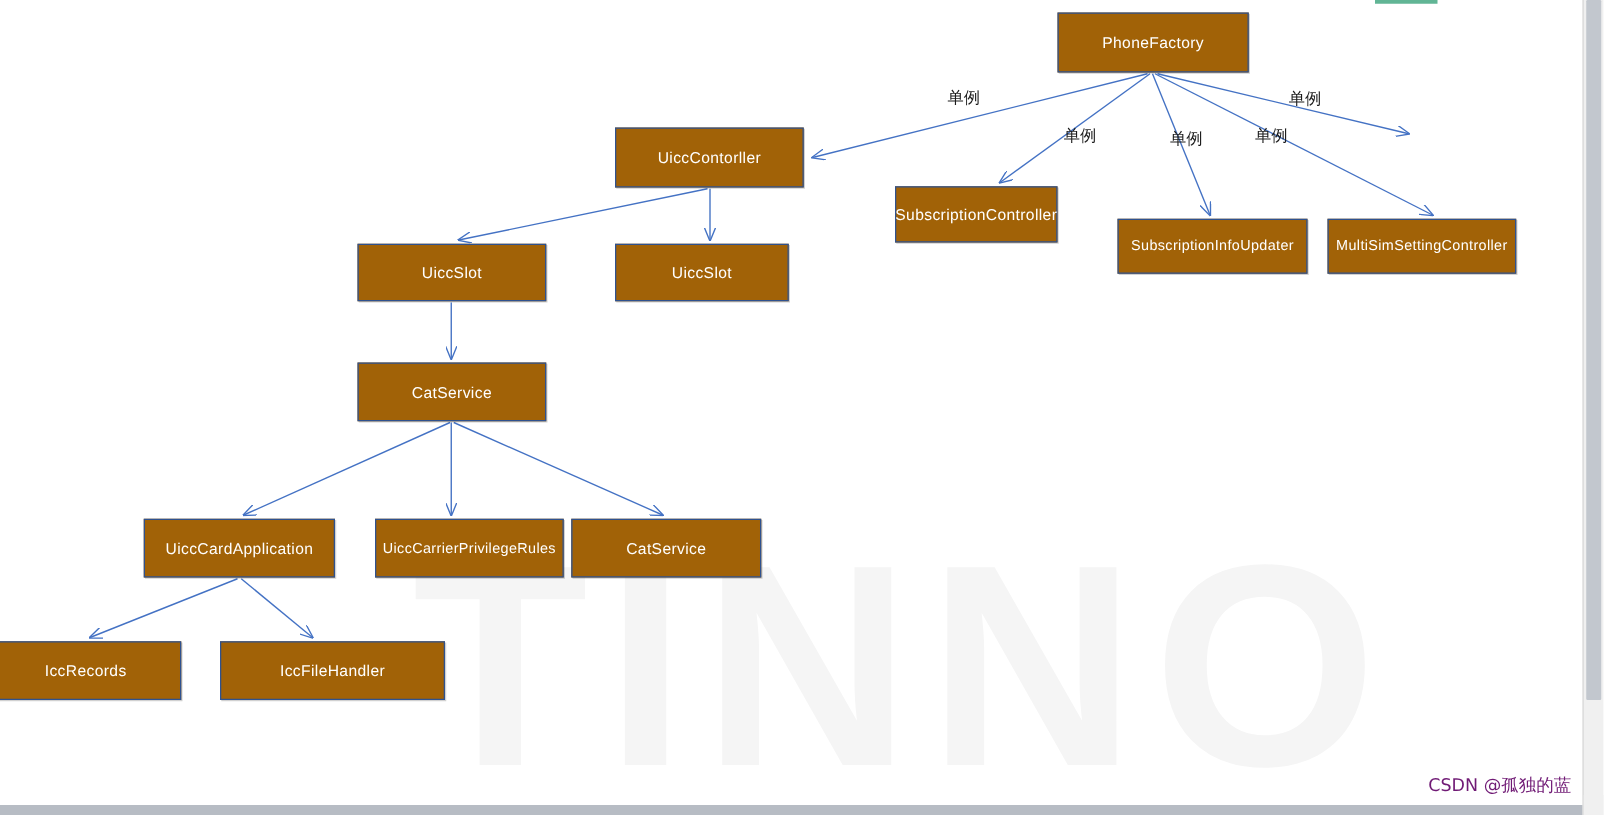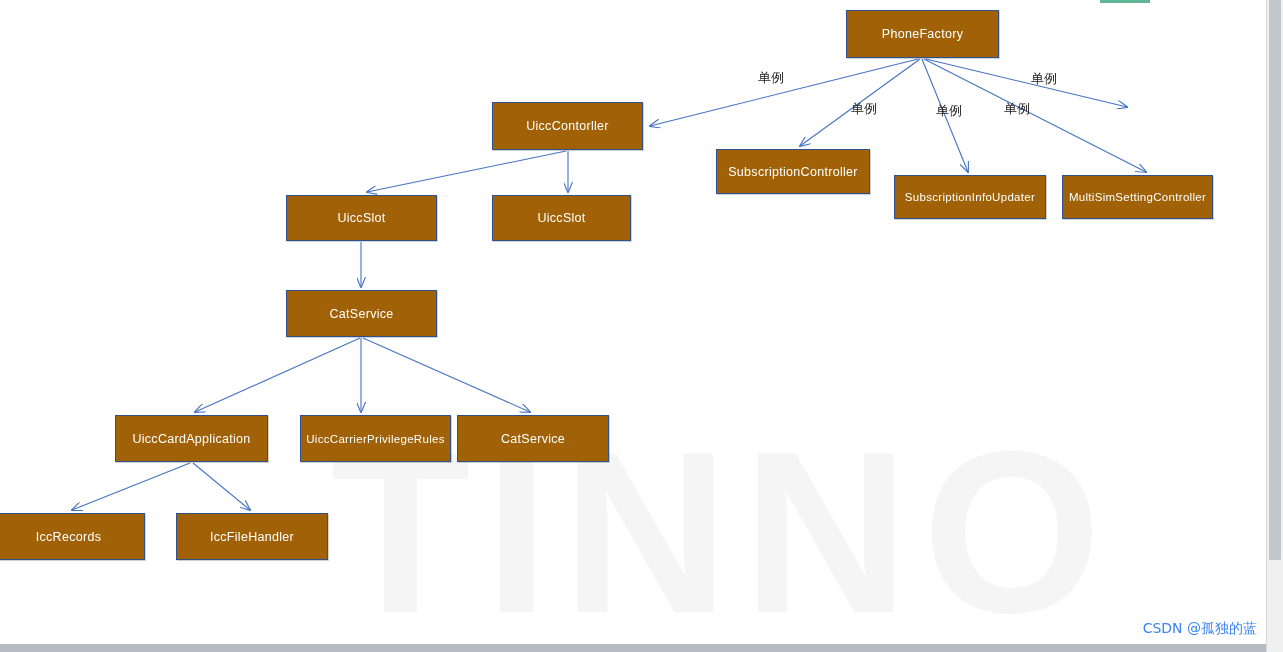--- a/index.html
+++ b/index.html
@@ -103,21 +103,21 @@
     width: 1267px;
     height: 8px;
     background: #b7bcc4;
     z-index: 5;
   }
   #csdn-watermark {
     position: absolute;
     right: 26px;
     bottom: 14px;
     font-size: 14px;
-    color: #3b82f6;
+    color: #701a75;
     font-family: "DejaVu Sans", sans-serif;
     white-space: nowrap;
     z-index: 4;
     user-select: none;
   }
   #top-sliver {
     position: absolute;
     left: 1100px;
     top: 0;
     width: 50px;
@@ -166,21 +166,21 @@
 
   <div class="node" style="left:846px; top:10px; width:153px; height:48px;">
     <span>PhoneFactory</span>
   </div>
 
   <div class="node" style="left:492px; top:102px; width:151px; height:48px;">
     <span>UiccContorller</span>
   </div>
 
 
-  <div class="node" style="left:716px; top:149px; width:154px; height:45px;">
+  <div class="node" style="left:716px; top:149px; width:130px; height:45px;">
     <span>SubscriptionController</span>
   </div>
 
   <div class="node" style="left:894px; top:175px; width:152px; height:44px; font-size:11.5px;">
     <span>SubscriptionInfoUpdater</span>
   </div>
 
   <div class="node" style="left:1062px; top:175px; width:151px; height:44px; font-size:11.5px;">
     <span>MultiSimSettingController</span>
   </div>
@@ -206,21 +206,21 @@
   </div>
 
   <div class="node" style="left:457px; top:415px; width:152px; height:47px;">
     <span>CatService</span>
   </div>
 
   <div class="node" style="left:-8px; top:513px; width:153px; height:47px;">
     <span>IccRecords</span>
   </div>
 
-  <div class="node" style="left:176px; top:513px; width:152px; height:47px;text-align:center;">
+  <div class="node" style="left:176px; top:513px; width:180px; height:47px;text-align:center;">
     <span>IccFileHandler</span>
   </div>
 
   <div class="edge-label" style="left:758px; top:69px;">单例</div>
   <div class="edge-label" style="left:851px; top:100px;">单例</div>
   <div class="edge-label" style="left:936px; top:102px;">单例</div>
   <div class="edge-label" style="left:1004px; top:100px;">单例</div>
   <div class="edge-label" style="left:1031px; top:70px;">单例</div>
 
   <div id="csdn-watermark">CSDN @孤独的蓝</div>

